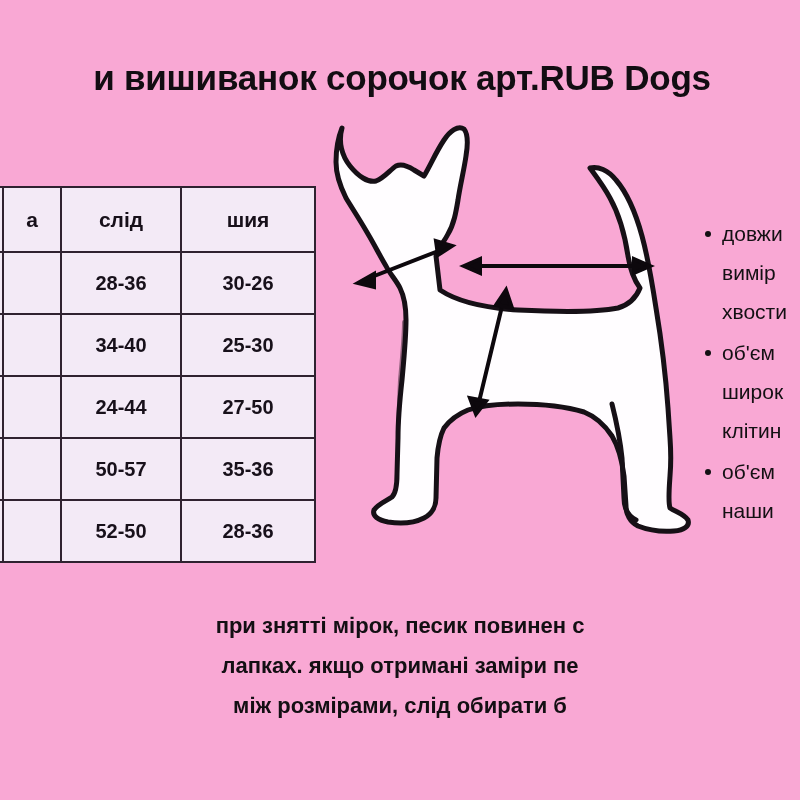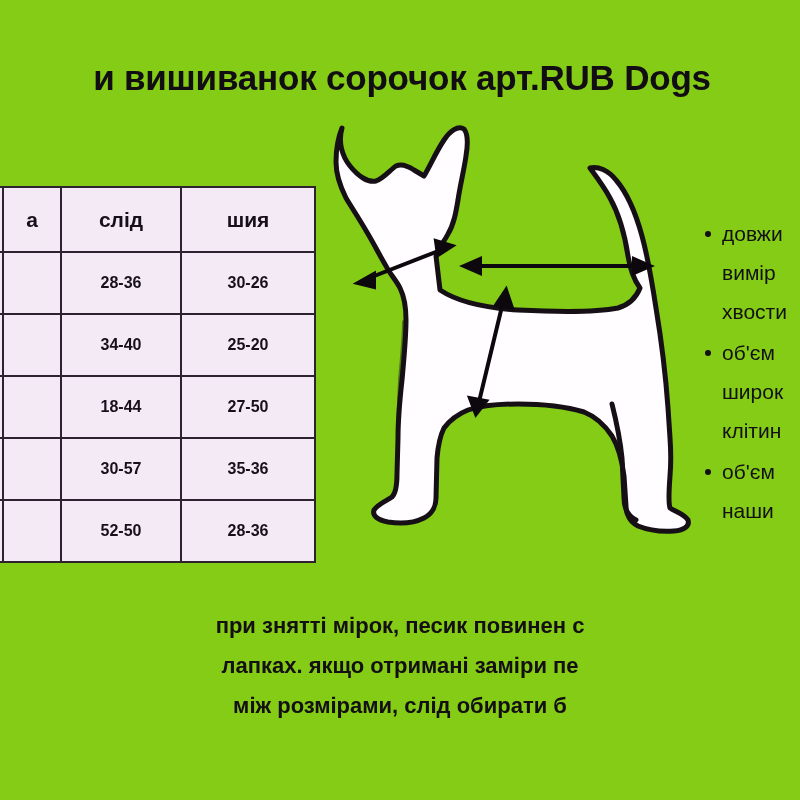--- a/index.html
+++ b/index.html
@@ -12,21 +12,21 @@
     overflow: hidden;
     background: #f6ecf7;
     font-family: "Liberation Sans", sans-serif;
     position: relative;
   }
 
   #page {
     position: absolute;
     left: 0; top: 0;
     width: 800px; height: 800px;
-    background: #84cc16;
+    background: #f9a8d4;
     overflow: hidden;
   }
 
   
   .title {
     position: absolute;
     top: 56px;
     left: -148px;
     width: 1100px;
     text-align: center;
@@ -45,21 +45,21 @@
     top: 186px;
     width: 424px;
     border-collapse: collapse;
     table-layout: fixed;
   }
   .size-table td, .size-table th {
     border: 2px solid #2f2230;
     height: 60px;
     text-align: center;
     vertical-align: middle;
-    font-size: 16px;
+    font-size: 20px;
     font-weight: 700;
     color: #17101a;
     background: #f3eaf6;
     padding: 0;
   }
   .size-table th {
     height: 63px;
     font-size: 21px;
   }
   .col-size   { width: 118px; }
@@ -140,32 +140,32 @@
       <tr>
         <td></td>
         <td></td>
         <td>28-36</td>
         <td>30-26</td>
       </tr>
       <tr>
         <td></td>
         <td></td>
         <td>34-40</td>
-        <td>25-20</td>
-      </tr>
-      <tr>
-        <td></td>
-        <td></td>
-        <td>18-44</td>
+        <td>25-30</td>
+      </tr>
+      <tr>
+        <td></td>
+        <td></td>
+        <td>24-44</td>
         <td>27-50</td>
       </tr>
       <tr>
         <td></td>
         <td></td>
-        <td>30-57</td>
+        <td>50-57</td>
         <td>35-36</td>
       </tr>
       <tr>
         <td></td>
         <td></td>
         <td>52-50</td>
         <td>28-36</td>
       </tr>
     </tbody>
   </table>

